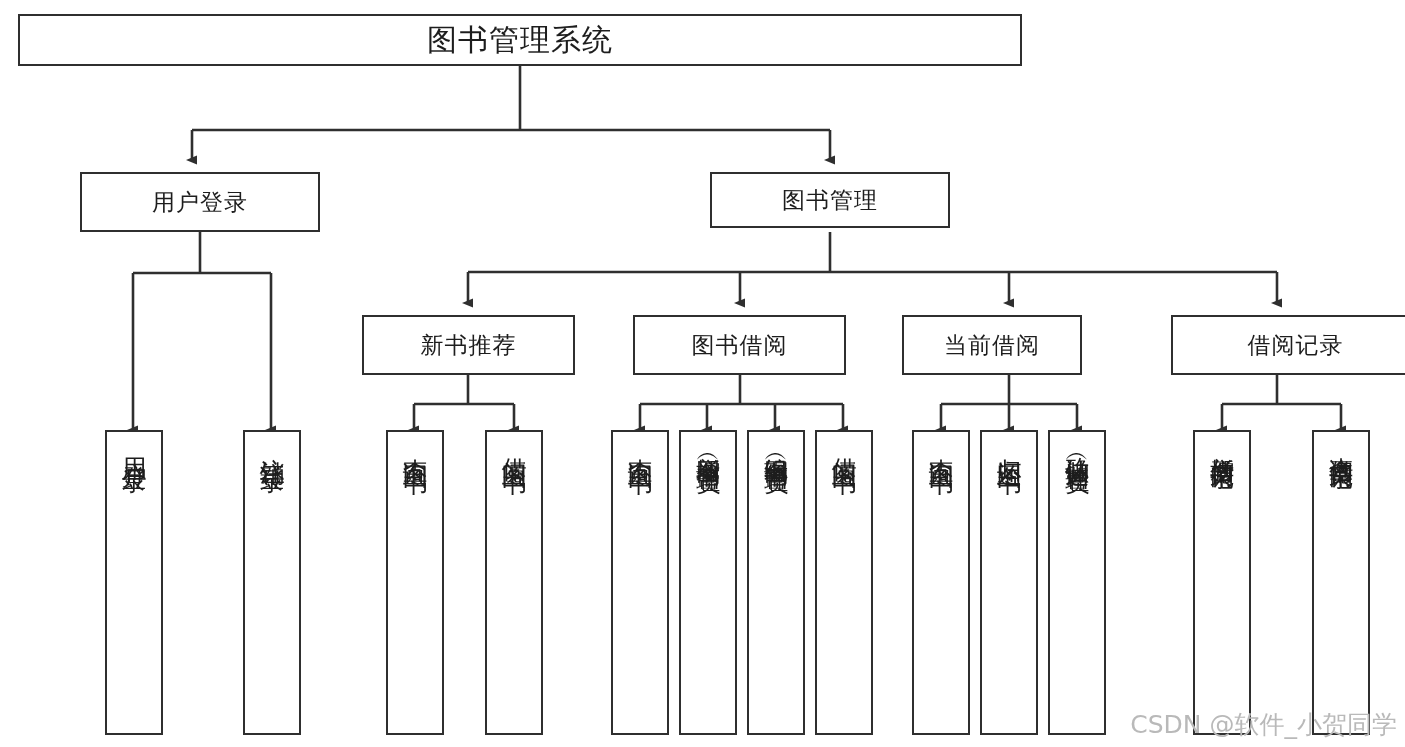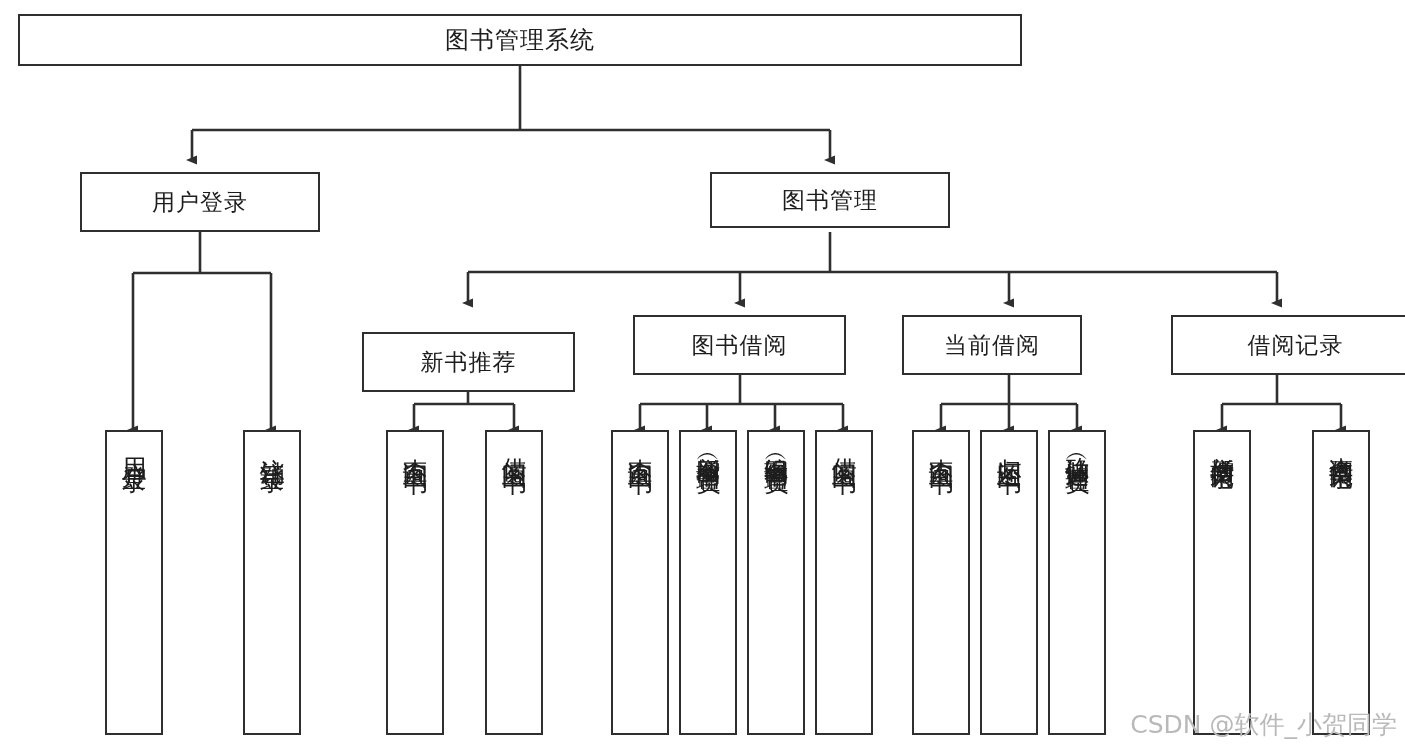--- a/index.html
+++ b/index.html
@@ -23,21 +23,21 @@
     align-items:center;
     justify-content:center;
     color:#1d1d1d;
     z-index:2;
   }
   .node.h{            
     font-size:23px;
     letter-spacing:1px;
     white-space:nowrap;
   }
-  .node.root{font-size:24px;}
+  .node.root{font-size:30px;}
   .node.v{            
     align-items:flex-start;
     justify-content:center;
     padding-top:6px;
   }
   .vtext{
     writing-mode:vertical-rl;
     text-orientation:upright;
     font-size:25px;
     line-height:1.18;
@@ -117,21 +117,21 @@
     <span>图书管理系统</span>
   </div>
 
   <div class="node h" style="left:80px;top:172px;width:240px;height:60px;">
     <span>用户登录</span>
   </div>
   <div class="node h" style="left:710px;top:172px;width:240px;height:56px;">
     <span>图书管理</span>
   </div>
 
-  <div class="node h" style="left:362px;top:315px;width:213px;height:60px;margin-top:17px;">
+  <div class="node h" style="left:362px;top:315px;width:213px;height:60px;">
     <span>新书推荐</span>
   </div>
   <div class="node h" style="left:633px;top:315px;width:213px;height:60px;">
     <span>图书借阅</span>
   </div>
   <div class="node h" style="left:902px;top:315px;width:180px;height:60px;">
     <span>当前借阅</span>
   </div>
   <div class="node h" style="left:1171px;top:315px;width:241px;height:60px;padding-left:8px;">
     <span>借阅记录</span>

